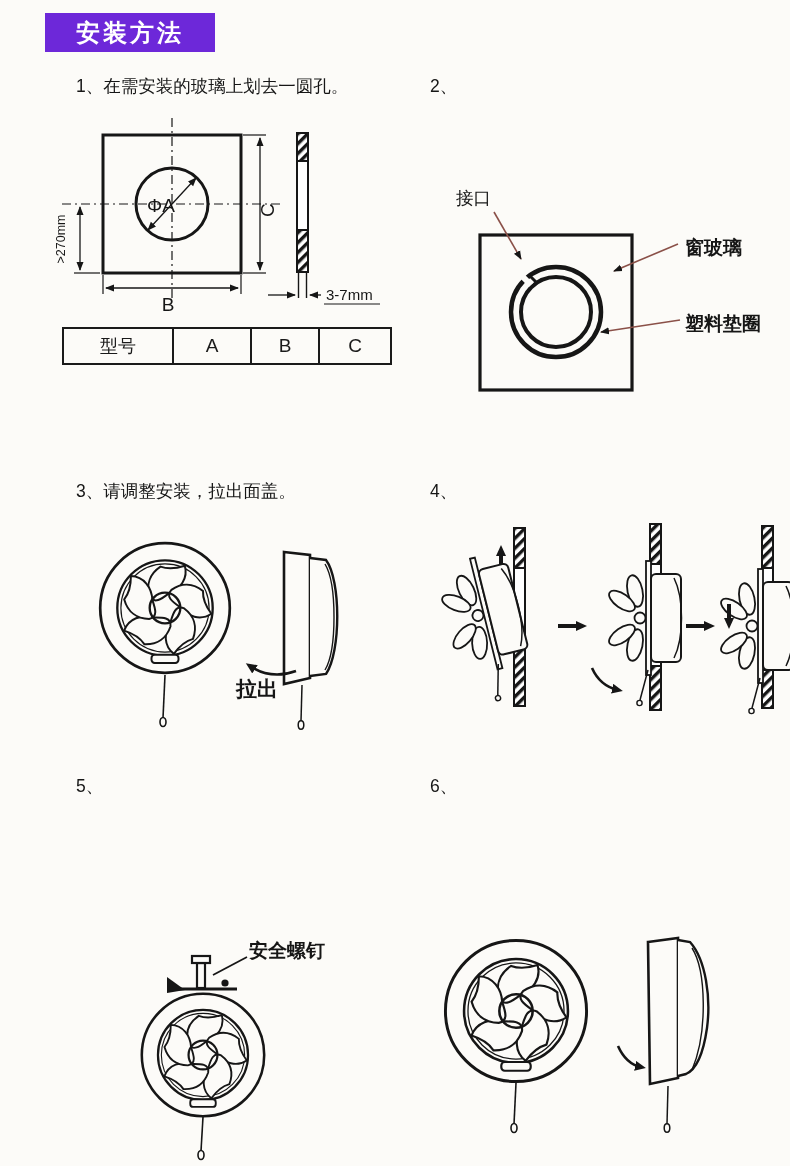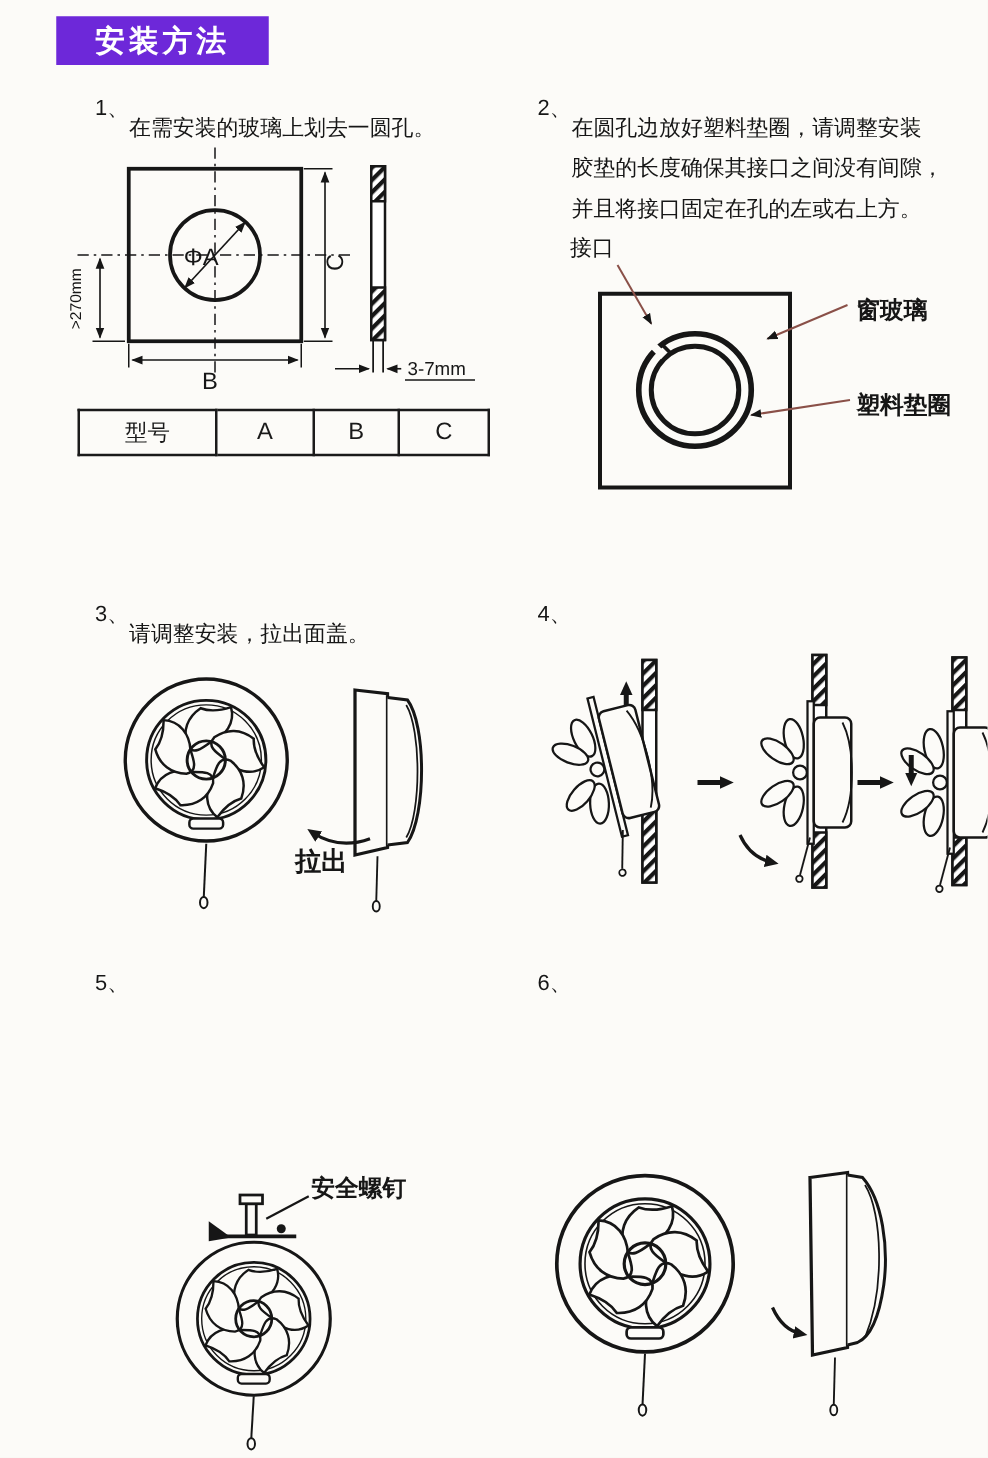--- a/index.html
+++ b/index.html
@@ -17,21 +17,21 @@
     position:absolute;left:45px;top:13px;width:170px;height:39px;
     background:#6d28d9;color:#fff;
     display:flex;align-items:center;justify-content:center;
     font-size:24px;font-weight:bold;letter-spacing:3px;
   }
   .step-text{
     position:absolute;display:flex;align-items:flex-start;
     font-size:17.5px;line-height:1.85;color:#161616;
   }
   .step-num{flex:0 0 auto;white-space:nowrap;}
-  .step-body{white-space:pre-line;margin-top:16px;}
+  .step-body{white-space:pre-line;}
   .spec-table{
     position:absolute;left:62px;top:327px;
     border-collapse:collapse;table-layout:fixed;
   }
   .spec-table th,.spec-table td{
     border:2px solid #1a1a1a;text-align:center;vertical-align:middle;
     font-weight:normal;padding:0;
   }
   .spec-table th{height:34px;font-size:19px;}
   .spec-table th.cjk{font-size:18px;}
@@ -148,23 +148,20 @@
       <th class="cjk">型号</th>
       <th>A</th>
       <th>B</th>
       <th>C</th>
     </tr>
   </tbody>
     </table>
 
   <div class="step-text" style="left:430px;top:70px;width:345px;">
     <span class="step-num">2、</span>
-    <span class="step-body">在圆孔边放好塑料垫圈，请调整安装
-胶垫的长度确保其接口之间没有间隙，
-并且将接口固定在孔的左或右上方。</span>
   </div>
 
   <svg style="left:428px;top:172px;" width="362" height="235">
     <text x="28" y="32" font-size="17.5">接口</text>
     <rect x="52" y="63" width="152" height="155" class="ink" stroke-width="3.2"></rect>
     <circle cx="128" cy="140" r="45" class="ink" stroke-width="4.5"></circle>
     <circle cx="128" cy="140" r="35" class="ink" stroke-width="4"></circle>
 
     <line x1="91" y1="101" x2="103" y2="113" stroke="#fcfbf8" stroke-width="6"></line>
     <line x1="101" y1="103" x2="109" y2="111" class="ink" stroke-width="3"></line>

